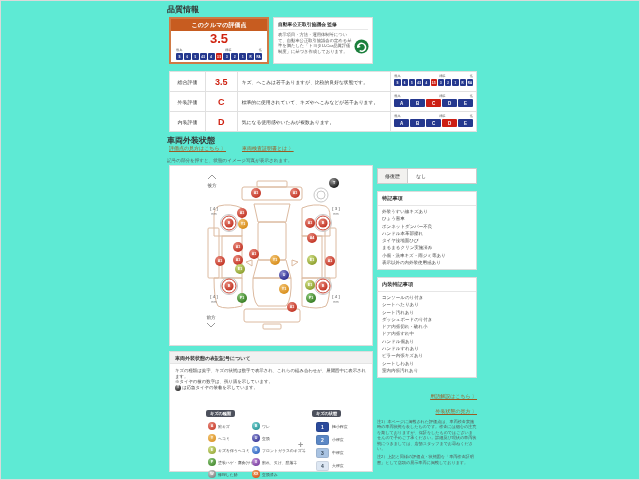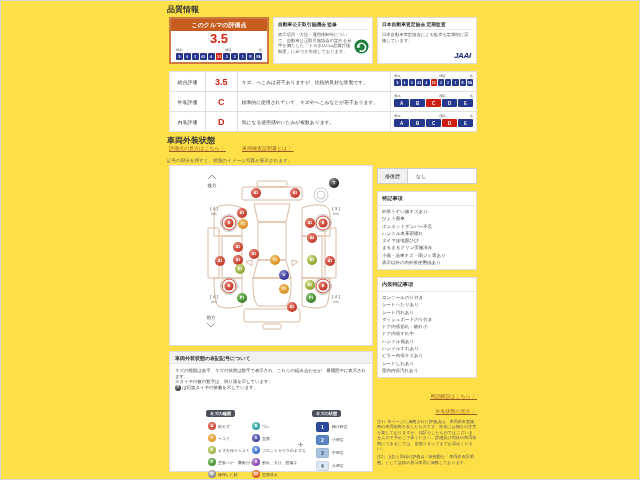--- a/index.html
+++ b/index.html
@@ -1,17 +1,17 @@
 <!DOCTYPE html>
 <html><head>
 <meta charset="utf-8">
 <style>
   *{margin:0;padding:0;box-sizing:border-box;}
   html,body{background:#fff;}
-  .page{position:relative;width:640px;height:480px;background:#fde047;overflow:hidden;
+  .page{position:relative;width:640px;height:480px;background:#5eead4;overflow:hidden;
         font-family:"Liberation Sans",sans-serif;border:1px solid #dadada;}
   .sec-title{position:absolute;font-size:8px;font-weight:bold;color:#333;}
   
   .tbox{position:absolute;top:16px;width:100px;height:47px;background:#fff;}
   #score-box{left:168px;border:2px solid #cf7a45;}
   .score-head{height:12px;background:#c75c20;color:#fff;font-size:6px;font-weight:bold;
               text-align:center;line-height:12px;}
   .score-val{text-align:center;font-size:13px;font-weight:bold;color:#d02410;line-height:15px;}
   .score-scale{padding:0 5px;}
   #oversight-box{left:272px;border:1px solid #ddd;padding:3px 4px;}
@@ -133,25 +133,20 @@
   <div class="tbox" id="oversight-box">
     <div class="tbox-title">自動車公正取引協議会 監修</div>
     <div class="tbox-body">表示項目・方法・運用体制等について、自動車公正取引協議会の定める基準を満たした「トヨタU-Car品質評価制度」に基づき作成しております。</div>
     <svg class="eco-mark" width="15" height="15" viewBox="0 0 16 16">
       <circle cx="8" cy="8" r="7.5" fill="#1b7f3c"></circle>
       <path d="M4,9 a4.2,4.2 0 1 1 2,3.4" stroke="#fff" stroke-width="1.6" fill="none"></path>
       <path d="M4,5.5 L3.4,9.6 L7.2,8.4 Z" fill="#fff"></path>
     </svg>
   </div>
 
-  <div class="tbox" id="audit-box">
-    <div class="tbox-title">日本自動車査定協会 定期監査</div>
-    <div class="tbox-body">日本自動車査定協会による監査も定期的に実施しています。</div>
-    <div class="jaai">JAAI</div>
-  </div>
 
   <div id="eval-table">
     <div class="et-row">
       <div class="et-cell et-label">総合評価</div>
       <div class="et-cell et-value">3.5</div>
       <div class="et-cell et-desc">キズ、へこみは若干ありますが、比較的良好な状態です。</div>
       <div class="et-cell et-scale">
           <div class="scale-labels">
             <span class="sl sl0">最高</span>
             <span class="sl sl1">標準</span>

